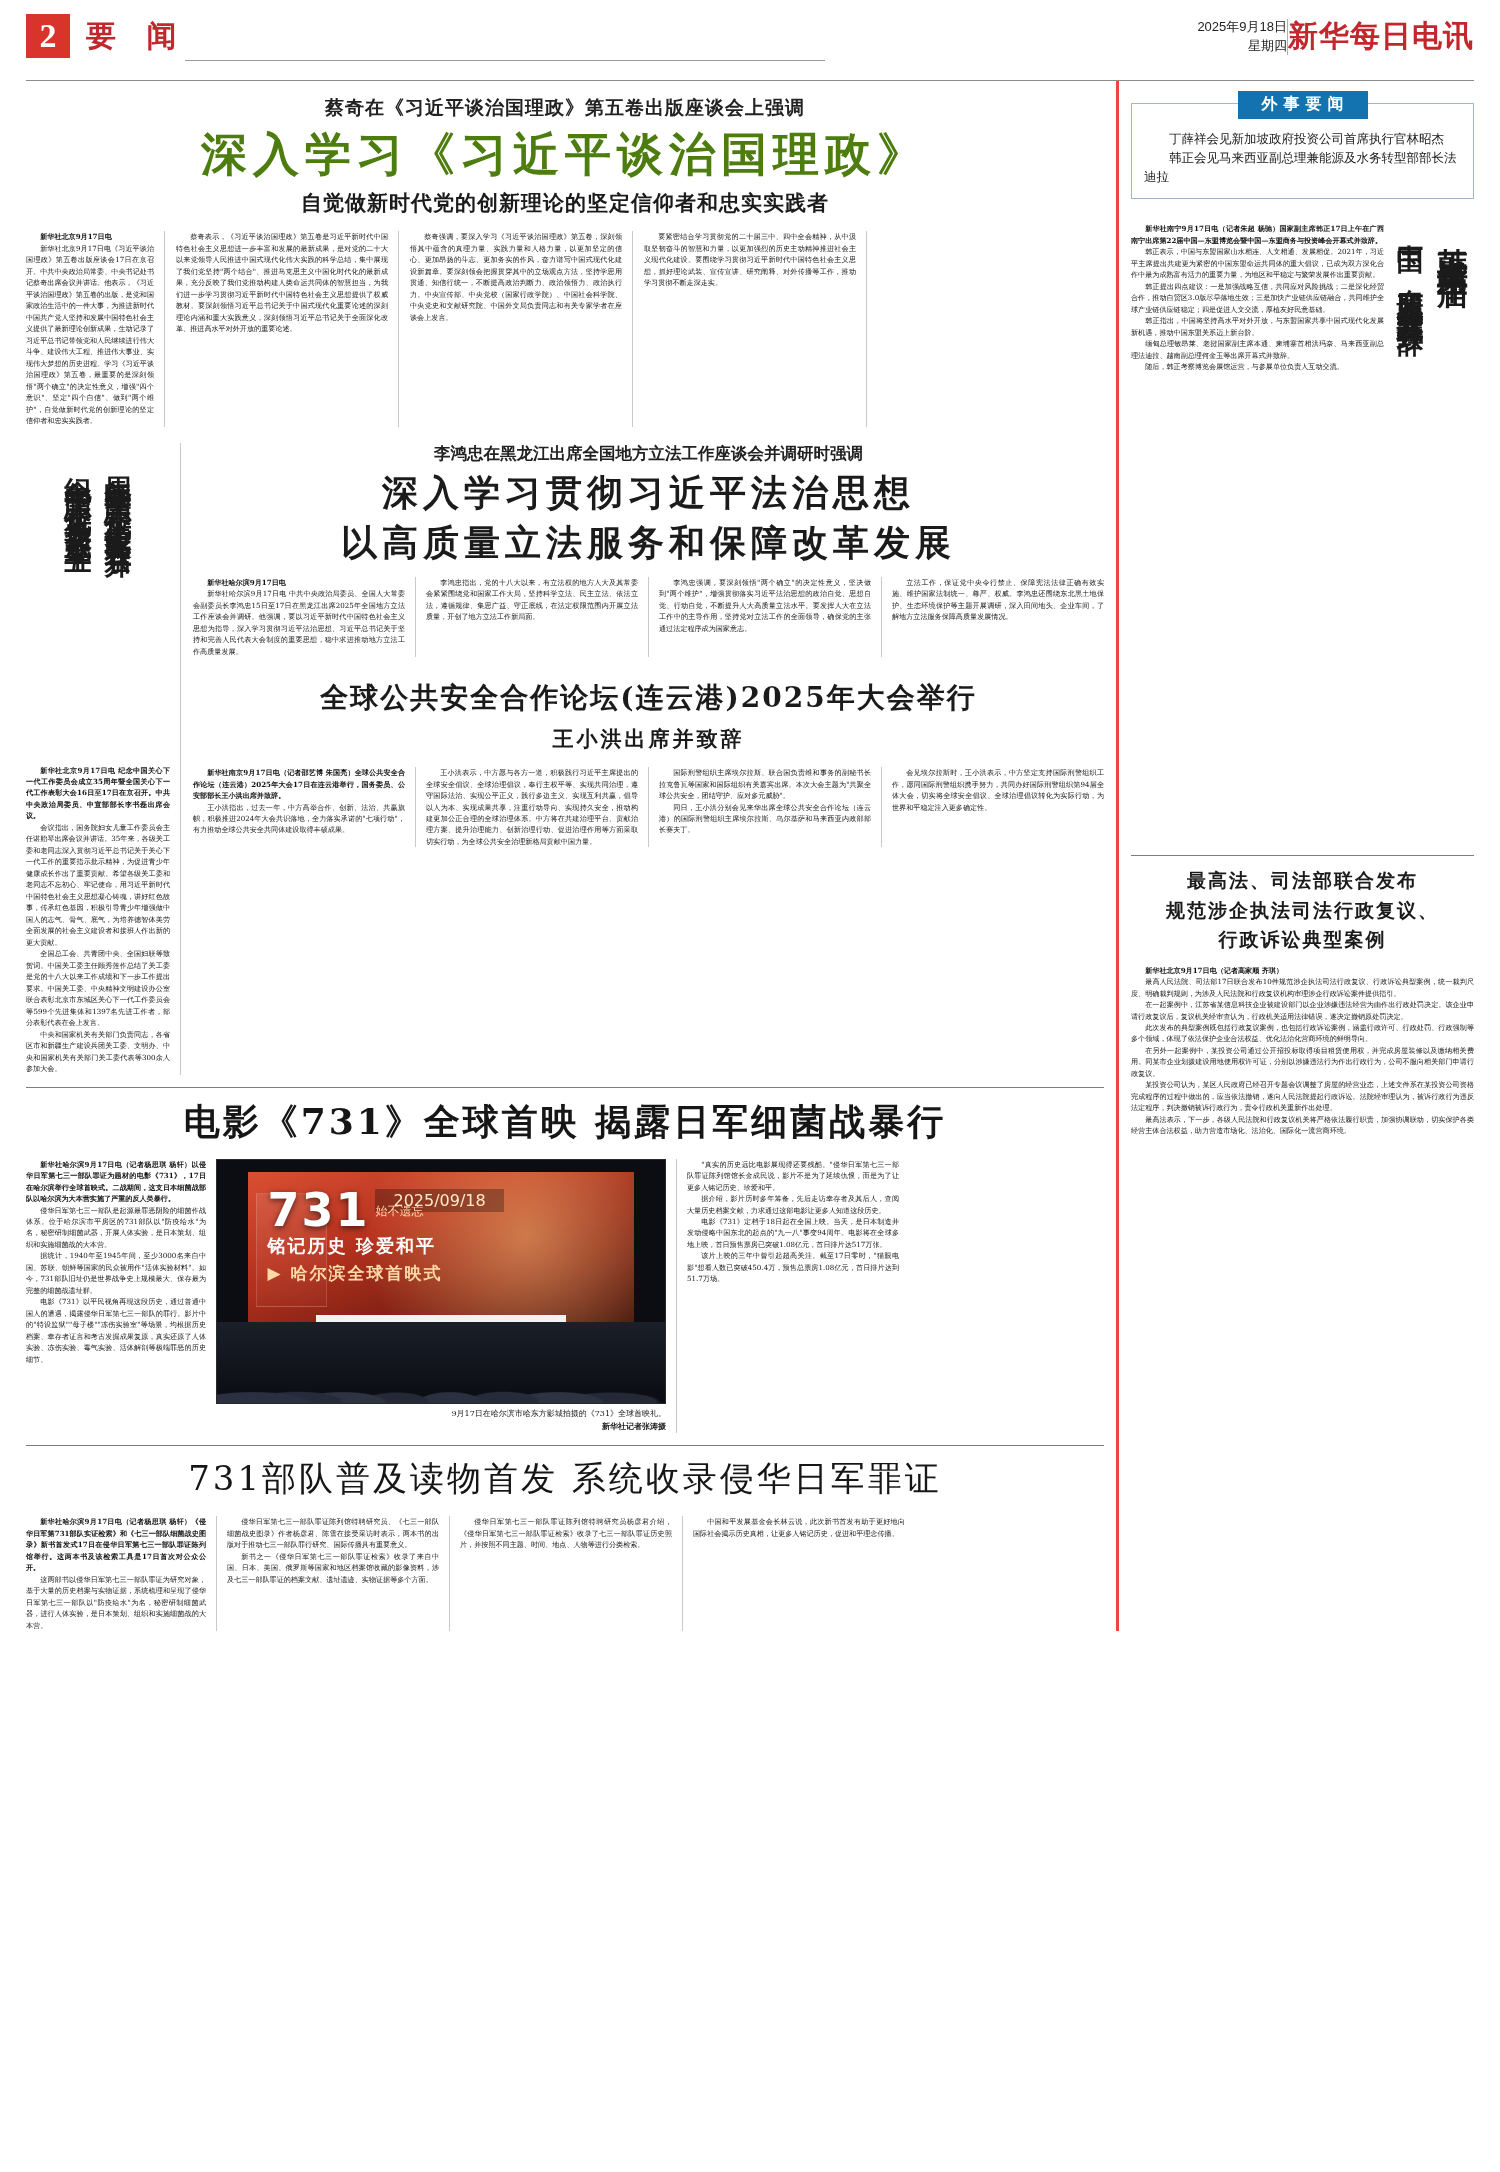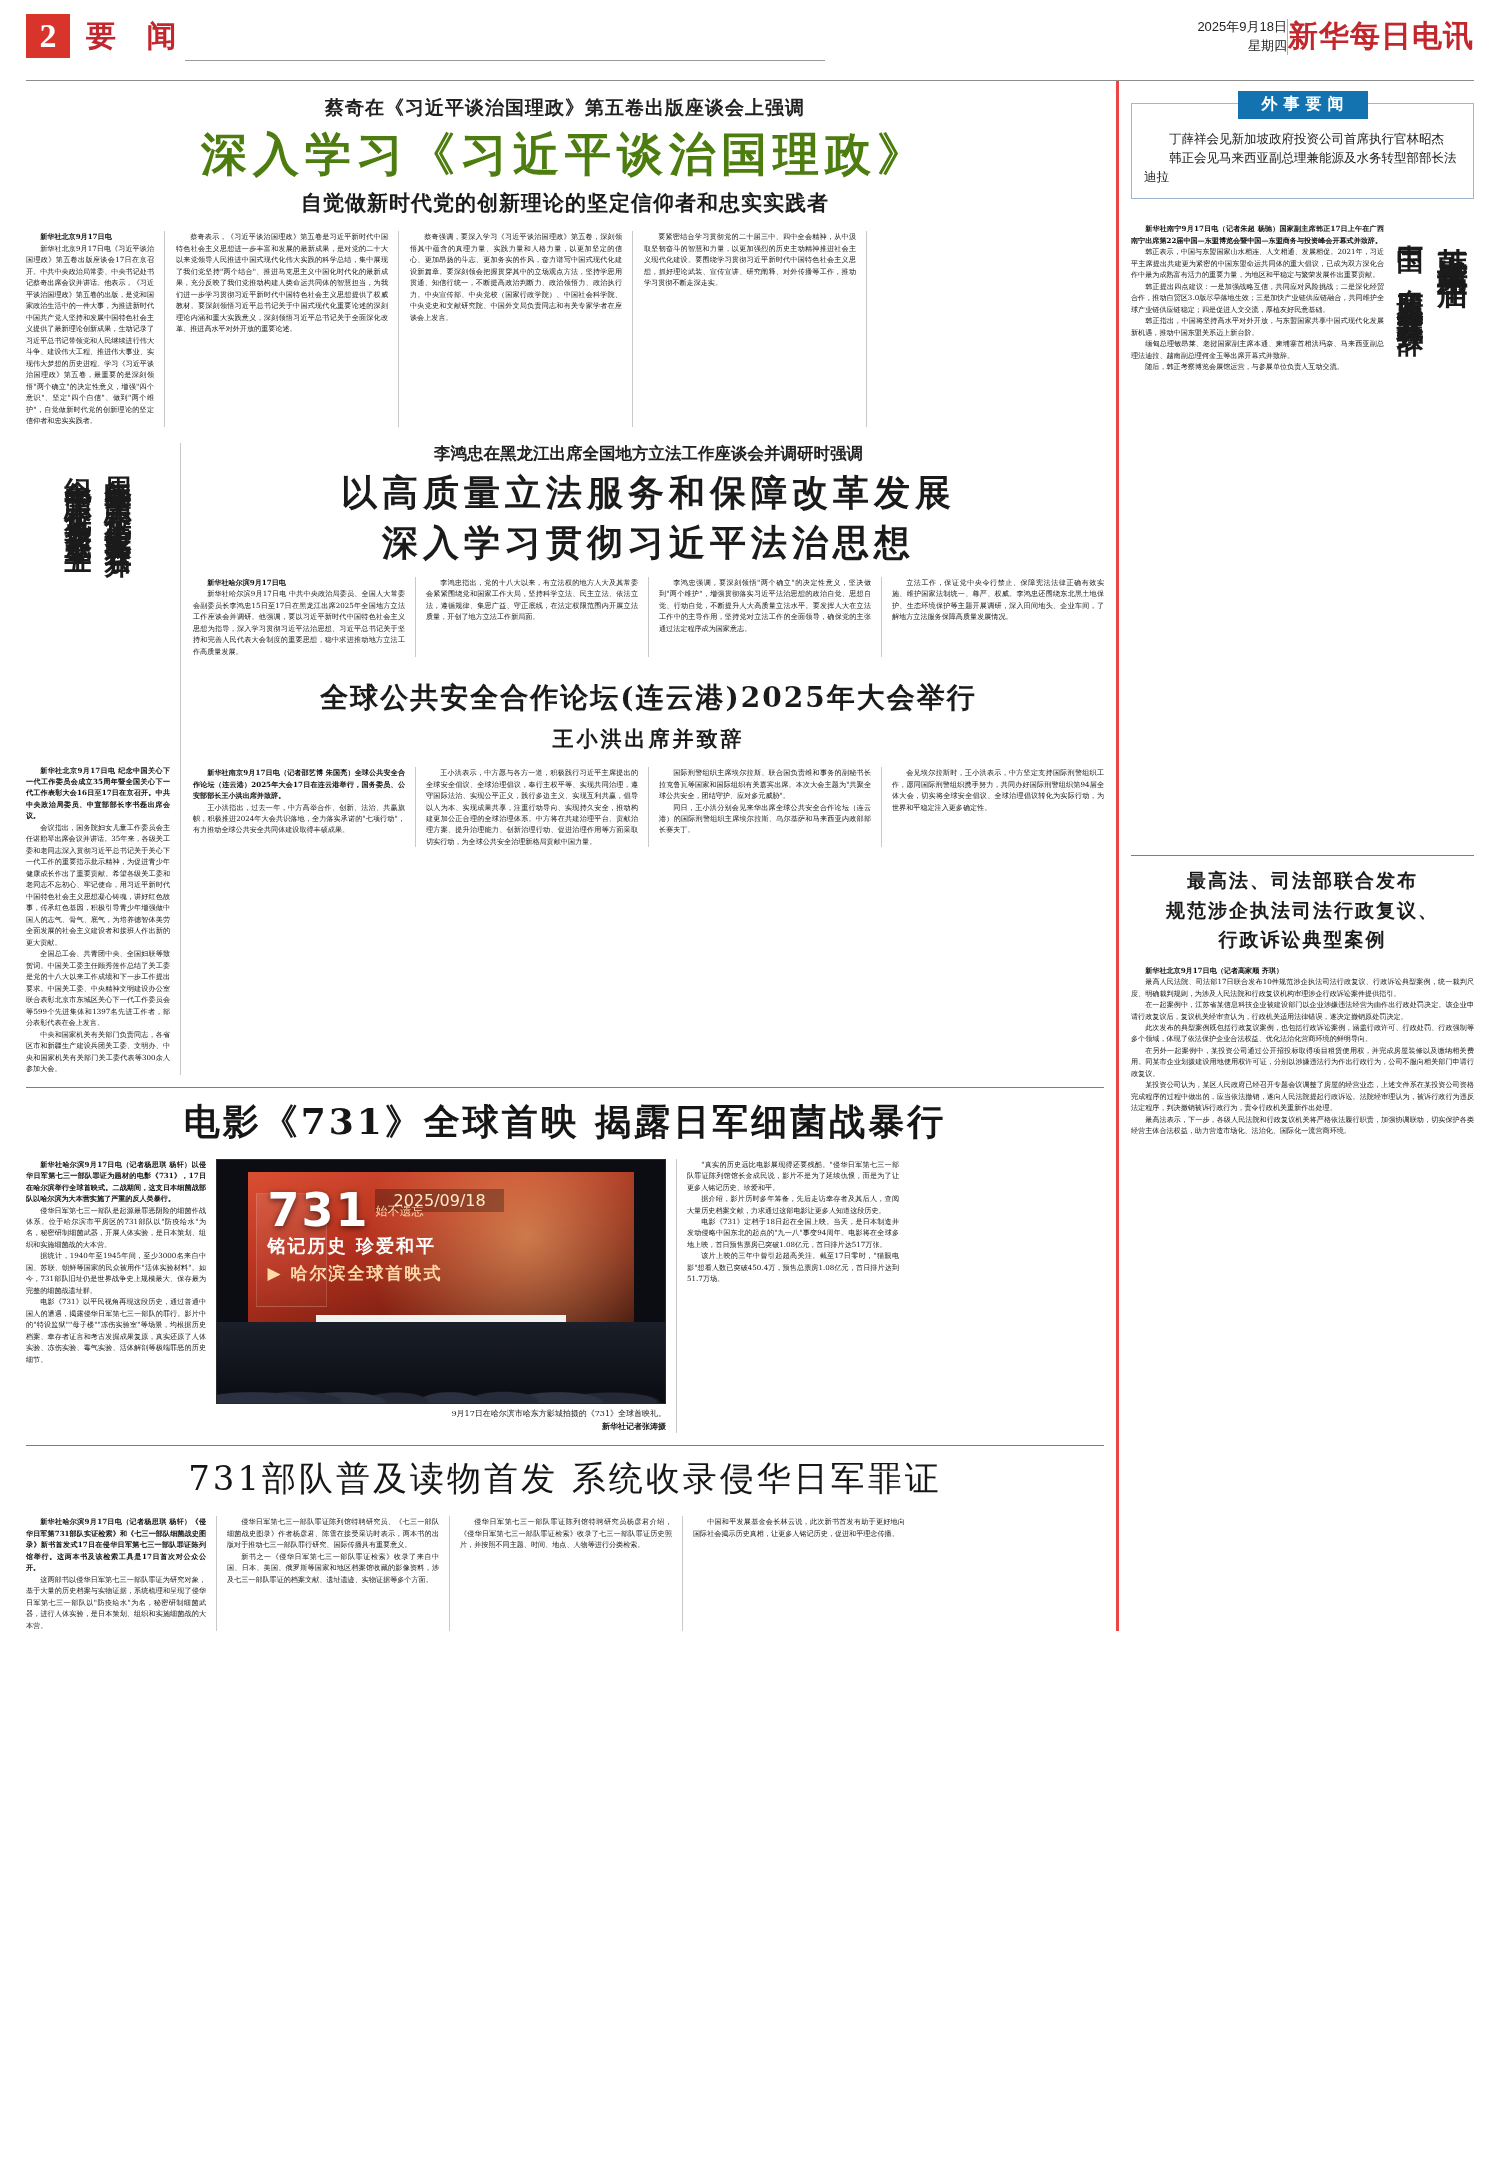--- a/index.html
+++ b/index.html
@@ -143,22 +143,22 @@
           <div class="col-text" style="margin-top:10px;">
             <p class="lead">新华社北京9月17日电 纪念中国关心下一代工作委员会成立35周年暨全国关心下一代工作表彰大会16日至17日在京召开。中共中央政治局委员、中宣部部长李书磊出席会议。</p>
             <p>会议指出，国务院妇女儿童工作委员会主任谌贻琴出席会议并讲话。35年来，各级关工委和老同志深入贯彻习近平总书记关于关心下一代工作的重要指示批示精神，为促进青少年健康成长作出了重要贡献。希望各级关工委和老同志不忘初心、牢记使命，用习近平新时代中国特色社会主义思想凝心铸魂，讲好红色故事，传承红色基因，积极引导青少年增强做中国人的志气、骨气、底气，为培养德智体美劳全面发展的社会主义建设者和接班人作出新的更大贡献。</p>
             <p>全国总工会、共青团中央、全国妇联等致贺词。中国关工委主任顾秀莲作总结了关工委是党的十八大以来工作成绩和下一步工作提出要求。中国关工委、中央精神文明建设办公室联合表彰北京市东城区关心下一代工作委员会等599个先进集体和1397名先进工作者，部分表彰代表在会上发言。</p>
             <p>中央和国家机关有关部门负责同志，各省区市和新疆生产建设兵团关工委、文明办、中央和国家机关有关部门关工委代表等300余人参加大会。</p>
           </div>
         </div>
 
         <div style="flex:1;padding-left:12px;">
           <div class="h2-shoulder">李鸿忠在黑龙江出席全国地方立法工作座谈会并调研时强调</div>
+          <div class="h2-main">深入学习贯彻习近平法治思想</div>
           <div class="h2-main">以高质量立法服务和保障改革发展</div>
-          <div class="h2-main">深入学习贯彻习近平法治思想</div>
 
           <div style="display:flex;gap:10px;margin-top:12px;">
             <div style="width:212px;" class="col-text">
               <p><span class="dateline">新华社哈尔滨9月17日电</span></p>
               <p>新华社哈尔滨9月17日电 中共中央政治局委员、全国人大常委会副委员长李鸿忠15日至17日在黑龙江出席2025年全国地方立法工作座谈会并调研。他强调，要以习近平新时代中国特色社会主义思想为指导，深入学习贯彻习近平法治思想、习近平总书记关于坚持和完善人民代表大会制度的重要思想，稳中求进推动地方立法工作高质量发展。</p>
             </div>
             <div class="vdivider"></div>
             <div style="width:212px;" class="col-text">
               <p>李鸿忠指出，党的十八大以来，有立法权的地方人大及其常委会紧紧围绕党和国家工作大局，坚持科学立法、民主立法、依法立法，遵循规律、集思广益、守正底线，在法定权限范围内开展立法质量，开创了地方立法工作新局面。</p>
             </div>

